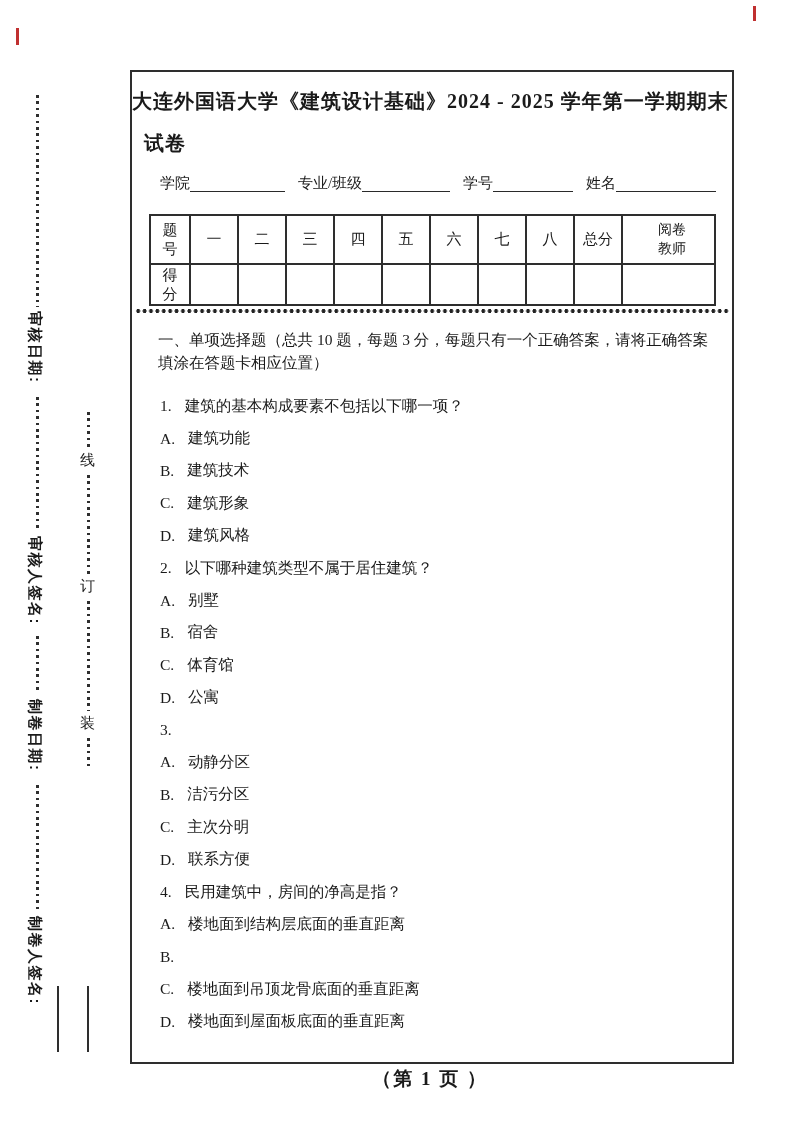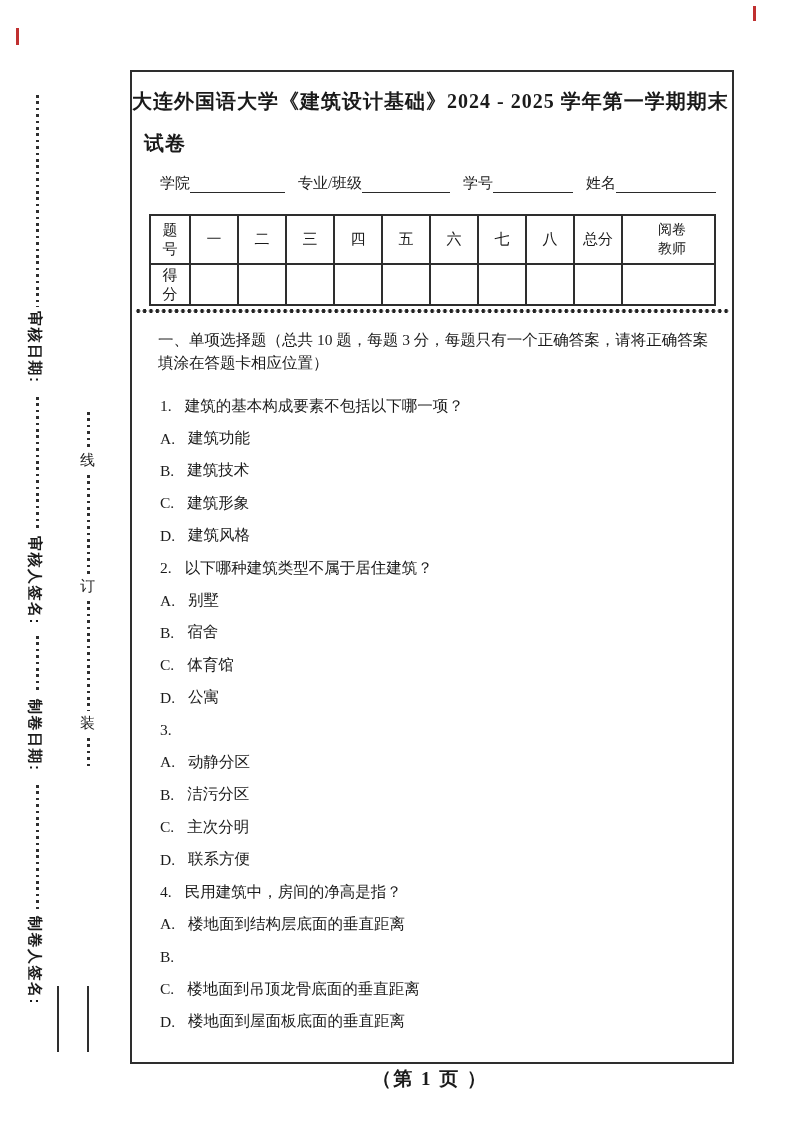--- a/index.html
+++ b/index.html
@@ -20,21 +20,21 @@
   .bind-char{position:absolute;left:80px;font-size:15px;}
   .crop{position:absolute;background:#c03030;}
 
   
   .main-box{position:absolute;left:130px;top:70px;width:600px;height:990px;border:2px solid #2e2e2e;}
   .title{position:absolute;left:0;width:100%;font-weight:700;font-size:20px;letter-spacing:1px;}
   .title.l1{top:16px;}
   .title.l2{top:58px;padding-left:12px;}
 
   .info-row{position:absolute;left:28px;right:16px;top:102px;display:flex;justify-content:space-between;align-items:flex-end;font-size:15px;}
-  .field{display:flex;align-items:flex-end;}
+  .field{display:flex;}
   .blank{display:inline-block;border-bottom:1.5px solid #2a2a2a;height:17px;}
 
   .score-table{position:absolute;left:17px;top:142px;border-collapse:collapse;table-layout:fixed;}
   .score-table td{border:2px solid #2e2e2e;text-align:center;vertical-align:middle;font-size:15px;padding:0;}
   .row-h td{height:47px;}
   .row-s td{height:39px;text-decoration:underline;}
   .narrow{display:inline-block;width:1.2em;line-height:1.25;}
   .grader-narrow{display:inline-block;width:2.5em;line-height:1.3;font-size:14px;text-align:right;}
 
   .dotline{position:absolute;left:3px;right:3px;top:236px;height:6px;

